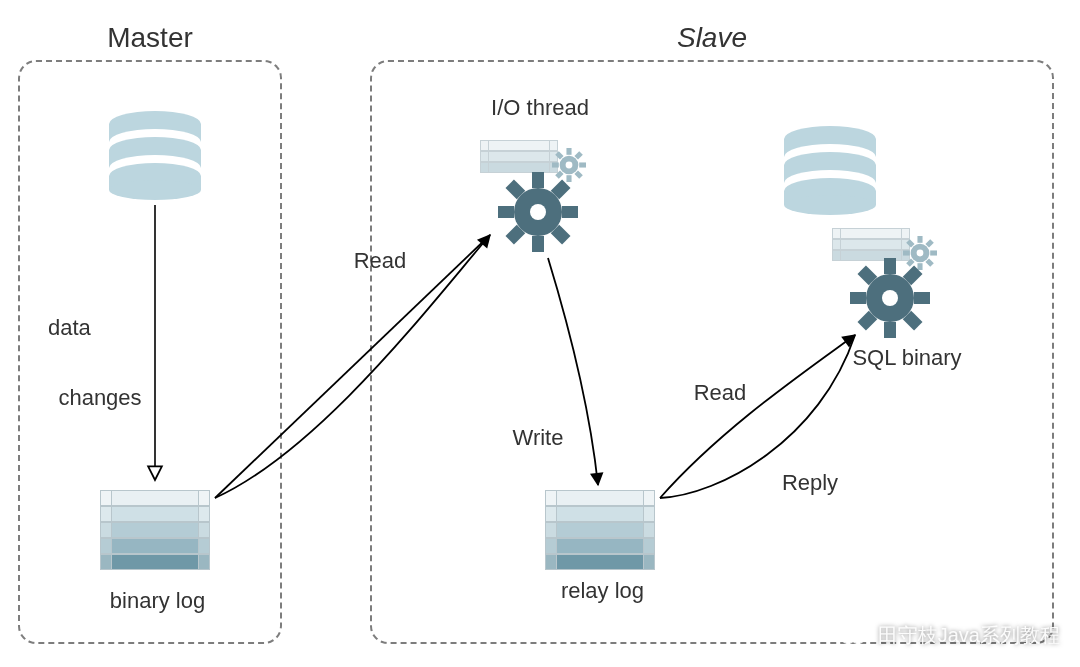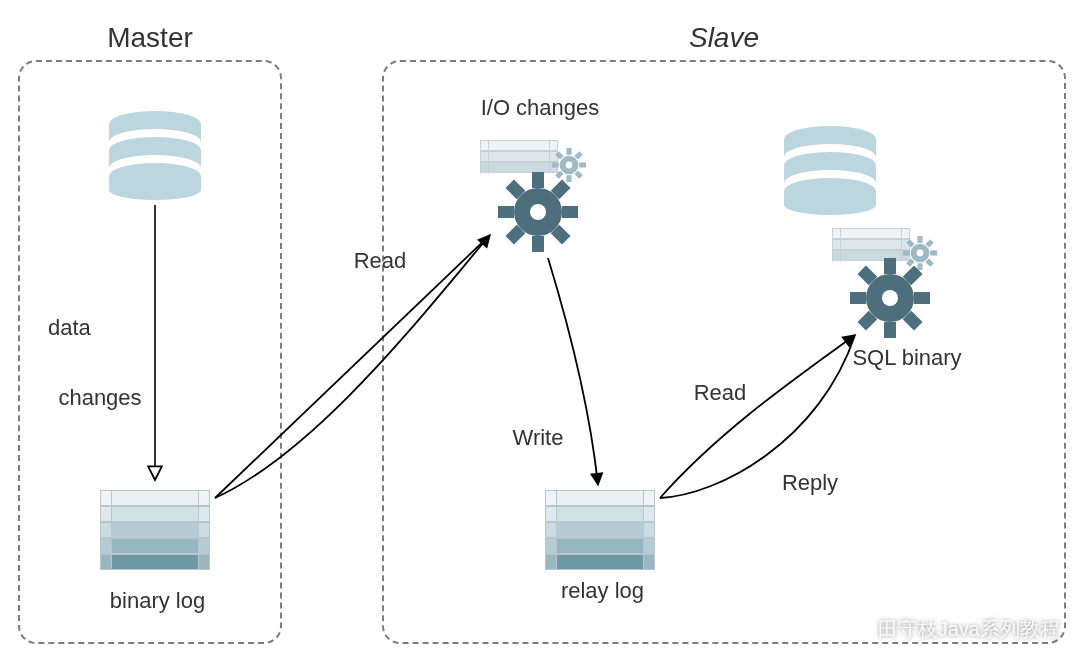--- a/index.html
+++ b/index.html
@@ -82,21 +82,21 @@
 
   .label {
     position: absolute;
     font-size: 22px;
     color: #333;
     text-align: center;
   }
   .watermark {
     position: absolute;
     right: 20px;
-    bottom: 24px;
+    bottom: 18px;
     display: flex;
     align-items: center;
     gap: 12px;
     color: rgba(255,255,255,0.92);
     text-shadow: 0 0 4px rgba(0,0,0,0.5);
     font-size: 20px;
     z-index: 50;
   }
   .watermark .wicon {
     width: 26px;
@@ -170,21 +170,21 @@
         <div class="side"></div>
         <div class="mid"></div>
         <div class="side right"></div>
       </div>
   </div>
   <div class="label" style="left:100px; top:578px; width:115px;margin-top:10px;">binary log</div>
 
   <div class="label" style="left:48px; top:315px; width:100px; text-align:left;">data</div>
   <div class="label" style="left:40px; top:345px; width:120px; text-align:center;margin-top:40px;">changes</div>
 
-  <div class="panel" style="left:382px; top:60px; width:680px; height:580px;font-style:italic;">
+  <div class="panel" style="left:370px; top:60px; width:680px; height:580px;font-style:italic;">
     <div class="panel-title">Slave</div>
   </div>
 
   <div class="mini-table" style="left:480px; top:140px;">
     <div class="mrow m0">
         <div class="ms"></div>
         <div class="mm"></div>
         <div class="ms r"></div>
       </div>
     <div class="mrow m1">
@@ -223,21 +223,21 @@
         <rect x="-6" y="-40" width="12" height="16" transform="rotate(90)"></rect>
         <rect x="-6" y="-40" width="12" height="16" transform="rotate(135)"></rect>
         <rect x="-6" y="-40" width="12" height="16" transform="rotate(180)"></rect>
         <rect x="-6" y="-40" width="12" height="16" transform="rotate(225)"></rect>
         <rect x="-6" y="-40" width="12" height="16" transform="rotate(270)"></rect>
         <rect x="-6" y="-40" width="12" height="16" transform="rotate(315)"></rect>
       </g>
       <circle cx="40" cy="40" r="8" fill="#fff"></circle>
     </g>
   </svg>
-  <div class="label" style="left:475px; top:95px; width:130px;">I/O changes</div>
+  <div class="label" style="left:475px; top:95px; width:130px;">I/O thread</div>
 
   <div class="db" style="left:780px; top:125px;">
     <svg viewBox="0 0 100 90" width="100" height="90">
       <ellipse cx="50" cy="14" rx="46" ry="13" fill="#bcd6df"></ellipse>
       <rect x="4" y="14" width="92" height="18" fill="#bcd6df"></rect>
       <ellipse cx="50" cy="32" rx="46" ry="13" fill="#ffffff"></ellipse>
       <ellipse cx="50" cy="40" rx="46" ry="13" fill="#bcd6df"></ellipse>
       <rect x="4" y="40" width="92" height="18" fill="#bcd6df"></rect>
       <ellipse cx="50" cy="58" rx="46" ry="13" fill="#ffffff"></ellipse>
       <ellipse cx="50" cy="66" rx="46" ry="13" fill="#bcd6df"></ellipse>

